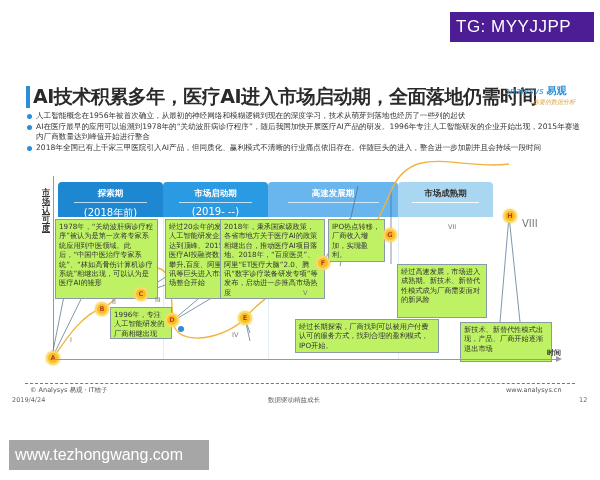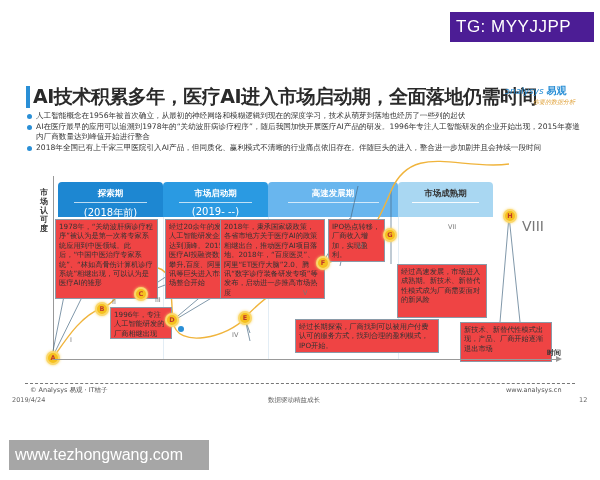--- a/index.html
+++ b/index.html
@@ -32,21 +32,21 @@
     .bullets { position: absolute; left: 26px; top: 111px; width: 555px; }
     .bullet { position: relative; padding-left: 10px; font-size: 7.6px; line-height: 10.5px; color: #333; }
     .bullet::before {
       content: ""; position: absolute; left: 1px; top: 3px; width: 5px; height: 5px;
       border-radius: 50%; background: #2a8fd6;
     }
 
     .diagram { position: absolute; left: 40px; top: 176px; width: 540px; height: 205px; }
     .y-axis-label {
       position: absolute; left: 0px; top: 12px; width: 10px; font-size: 8px; font-weight: bold;
-      color: #333; line-height: 9px; text-align: left;
+      color: #333; line-height: 9px; text-align: right; text-decoration: underline;
     }
     .y-axis-line { position: absolute; left: 13px; top: 0; width: 1px; height: 183px; background: #999; }
     .x-axis-line { position: absolute; left: 13px; top: 183px; width: 505px; height: 1px; background: #999; }
     .x-arrow {
       position: absolute; left: 516px; top: 180px; width: 0; height: 0;
       border-top: 3px solid transparent; border-bottom: 3px solid transparent; border-left: 6px solid #999;
     }
     .x-axis-label { position: absolute; left: 507px; top: 172px; font-size: 7px; font-weight: bold; color: #333; }
 
     .phase {
@@ -58,21 +58,21 @@
     .phase .ph-line { width: 70%; height: 1px; margin: 2px auto 0; background: rgba(255,255,255,0.7); }
     .phase1 { left: 18px; width: 105px; background: #1d87d2; }
     .phase2 { left: 123px; width: 105px; background: #2a9ae2; }
     .phase3 { left: 228px; width: 130px; background: #69b6ee; }
     .phase4 { left: 358px; width: 95px; background: #a9d7f2; color: #333; }
     .phase4 .ph-line { background: rgba(255,255,255,0.9); }
 
     .col-sep { position: absolute; top: 41px; width: 1px; height: 142px; background: #e3edf5; }
 
     .callout {
-      position: absolute; background: #ef4444; border: 1px solid #8a9aa8;
+      position: absolute; background: #bef264; border: 1px solid #8a9aa8;
       font-size: 7.2px; line-height: 9.4px; color: #333; padding: 2px 3px;
     }
 
     svg.curve { position: absolute; left: 0; top: 0; width: 540px; height: 205px; overflow: visible; }
 
     .marker {
       position: absolute; width: 14px; height: 14px; border-radius: 50%;
       background: #f5c01e; border: 2px solid #fbd86a; color: #c0392b; font-size: 6.5px;
       font-weight: bold; text-align: center; line-height: 10px; box-shadow: 0 0 3px #f8d56b;
     }
@@ -170,21 +170,21 @@
   <div class="marker" style="left:343px; top:52px;">G</div>
   <div class="marker" style="left:463px; top:33px;">H</div>
 
   <span class="roman" style="left:30px; top:160px;">I</span>
   <span class="roman" style="left:72px; top:122px;">II</span>
   <span class="roman" style="left:115px; top:120px;">III</span>
   <span class="roman" style="left:192px; top:155px;">IV</span>
   <span class="roman" style="left:263px; top:113px;">V</span>
   <span class="roman" style="left:317px; top:66px;">VI</span>
   <span class="roman" style="left:408px; top:47px;">VII</span>
-  <span class="roman" style="left:482px; top:42px; font-size:14px;">VIII</span>
+  <span class="roman" style="left:482px; top:42px; font-size:10px;">VIII</span>
 
   <div class="x-axis-line"></div>
   <div class="x-arrow"></div>
   <div class="x-axis-label">时间</div>
 </div>
 
 <div class="footer-dash"></div>
 <div class="footer-copy">© Analysys 易观 · IT桔子</div>
 <div class="footer-date">2019/4/24</div>
 <div class="footer-mid">数据驱动精益成长</div>

